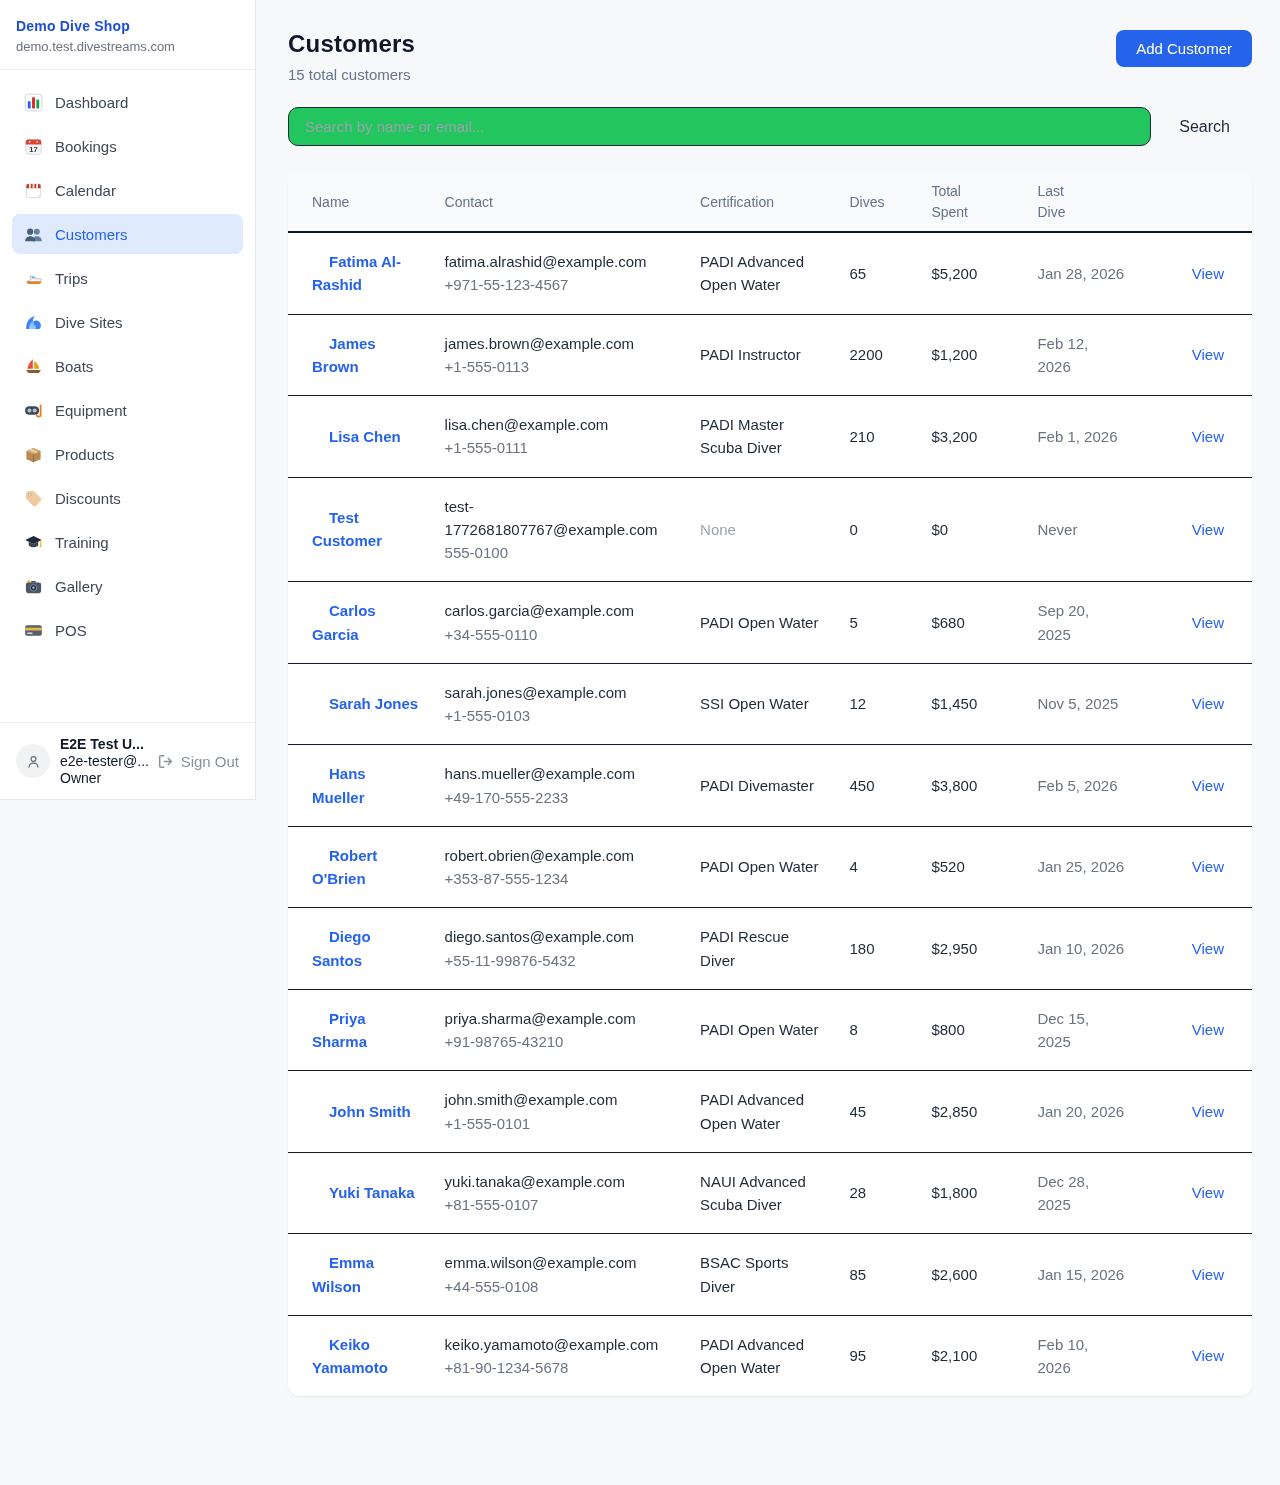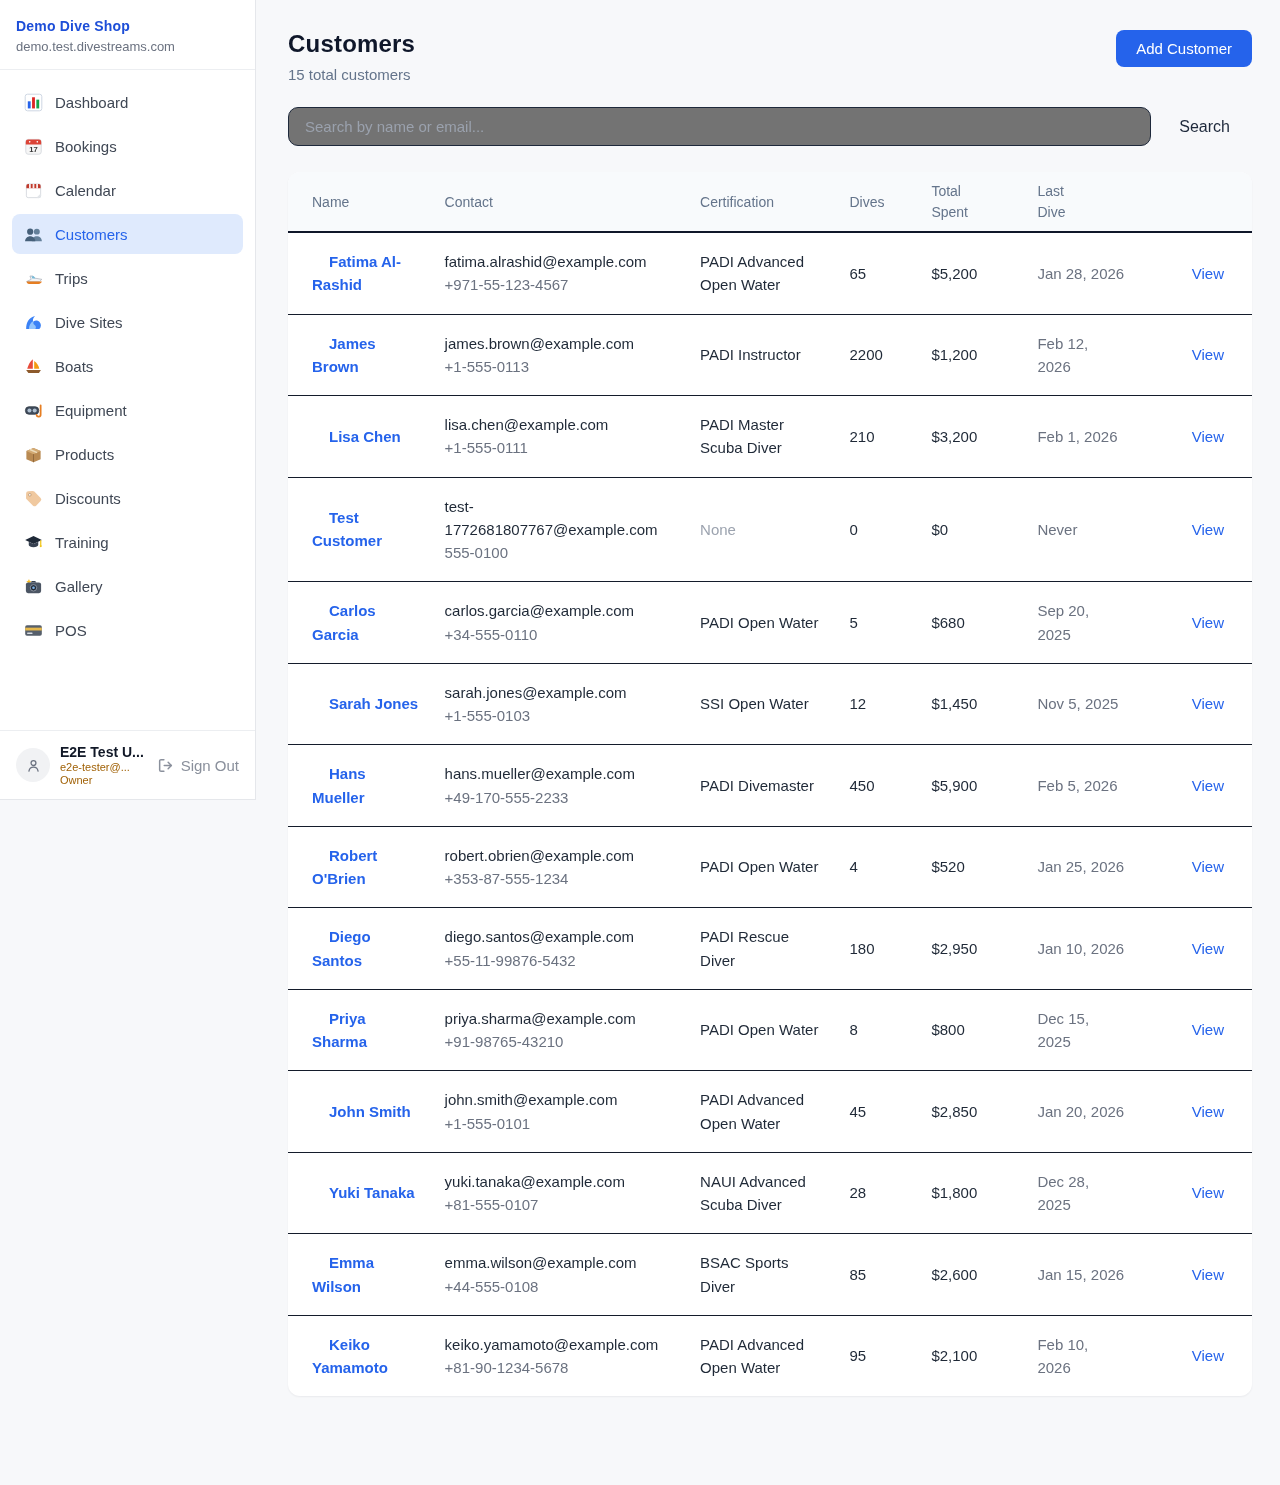--- a/index.html
+++ b/index.html
@@ -69,21 +69,21 @@
   .avatar {
     width: 34px; height: 34px;
     border-radius: 50%;
     background: #f1f2f4;
     display: flex; align-items: center; justify-content: center;
     flex: none;
   }
   .avatar svg { width: 17px; height: 17px; }
   .user-meta { flex: 1; min-width: 0; }
   .user-name { font-size: 14px; font-weight: 700; color: #111827; white-space: nowrap; }
-  .user-email, .user-role { font-size: 11px; color: #a16207; margin-top: 1px; white-space: nowrap; }
+  .user-email, .user-role { font-size: 14px; color: #0f172a; margin-top: 1px; white-space: nowrap; }
   .sign-out {
     display: flex; align-items: flex-start; gap: 7px;
     background: none; border: none;
     font-family: inherit;
     font-size: 15px; color: #8a909c;
     cursor: pointer;
     flex: none;
   }
   .sign-out svg { width: 17px; height: 17px; }
 
@@ -104,21 +104,21 @@
     height: 37px;
     cursor: pointer;
   }
 
   .search-row { margin-top: 24px; display: flex; align-items: center; }
   .search-input {
     flex: 1;
     height: 39px;
     border: 1.5px solid #1e293b;
     border-radius: 10px;
-    background: #737373;
+    background: #22c55e;
     padding: 0 16px;
     font-family: inherit;
     font-size: 15px;
     color: #1f2937;
     outline: none;
   }
   .search-input::placeholder { color: #9aa1ad; }
   .search-btn {
     background: none; border: none;
     font-family: inherit;
@@ -467,21 +467,21 @@
   </tr>
 
   <tr>
     <td><a class="name-link">Hans Mueller</a></td>
     <td>
       <div class="email">hans.mueller@example.com</div>
       <div class="phone">+49-170-555-2233</div>
     </td>
     <td class="cert">PADI Divemaster</td>
     <td class="dives">450</td>
-    <td class="spent">$5,900</td>
+    <td class="spent">$3,800</td>
     <td class="lastdive">Feb 5, 2026</td>
     <td><a class="view-link">View</a></td>
   </tr>
 
   <tr>
     <td><a class="name-link">Robert O'Brien</a></td>
     <td>
       <div class="email">robert.obrien@example.com</div>
       <div class="phone">+353-87-555-1234</div>
     </td>

